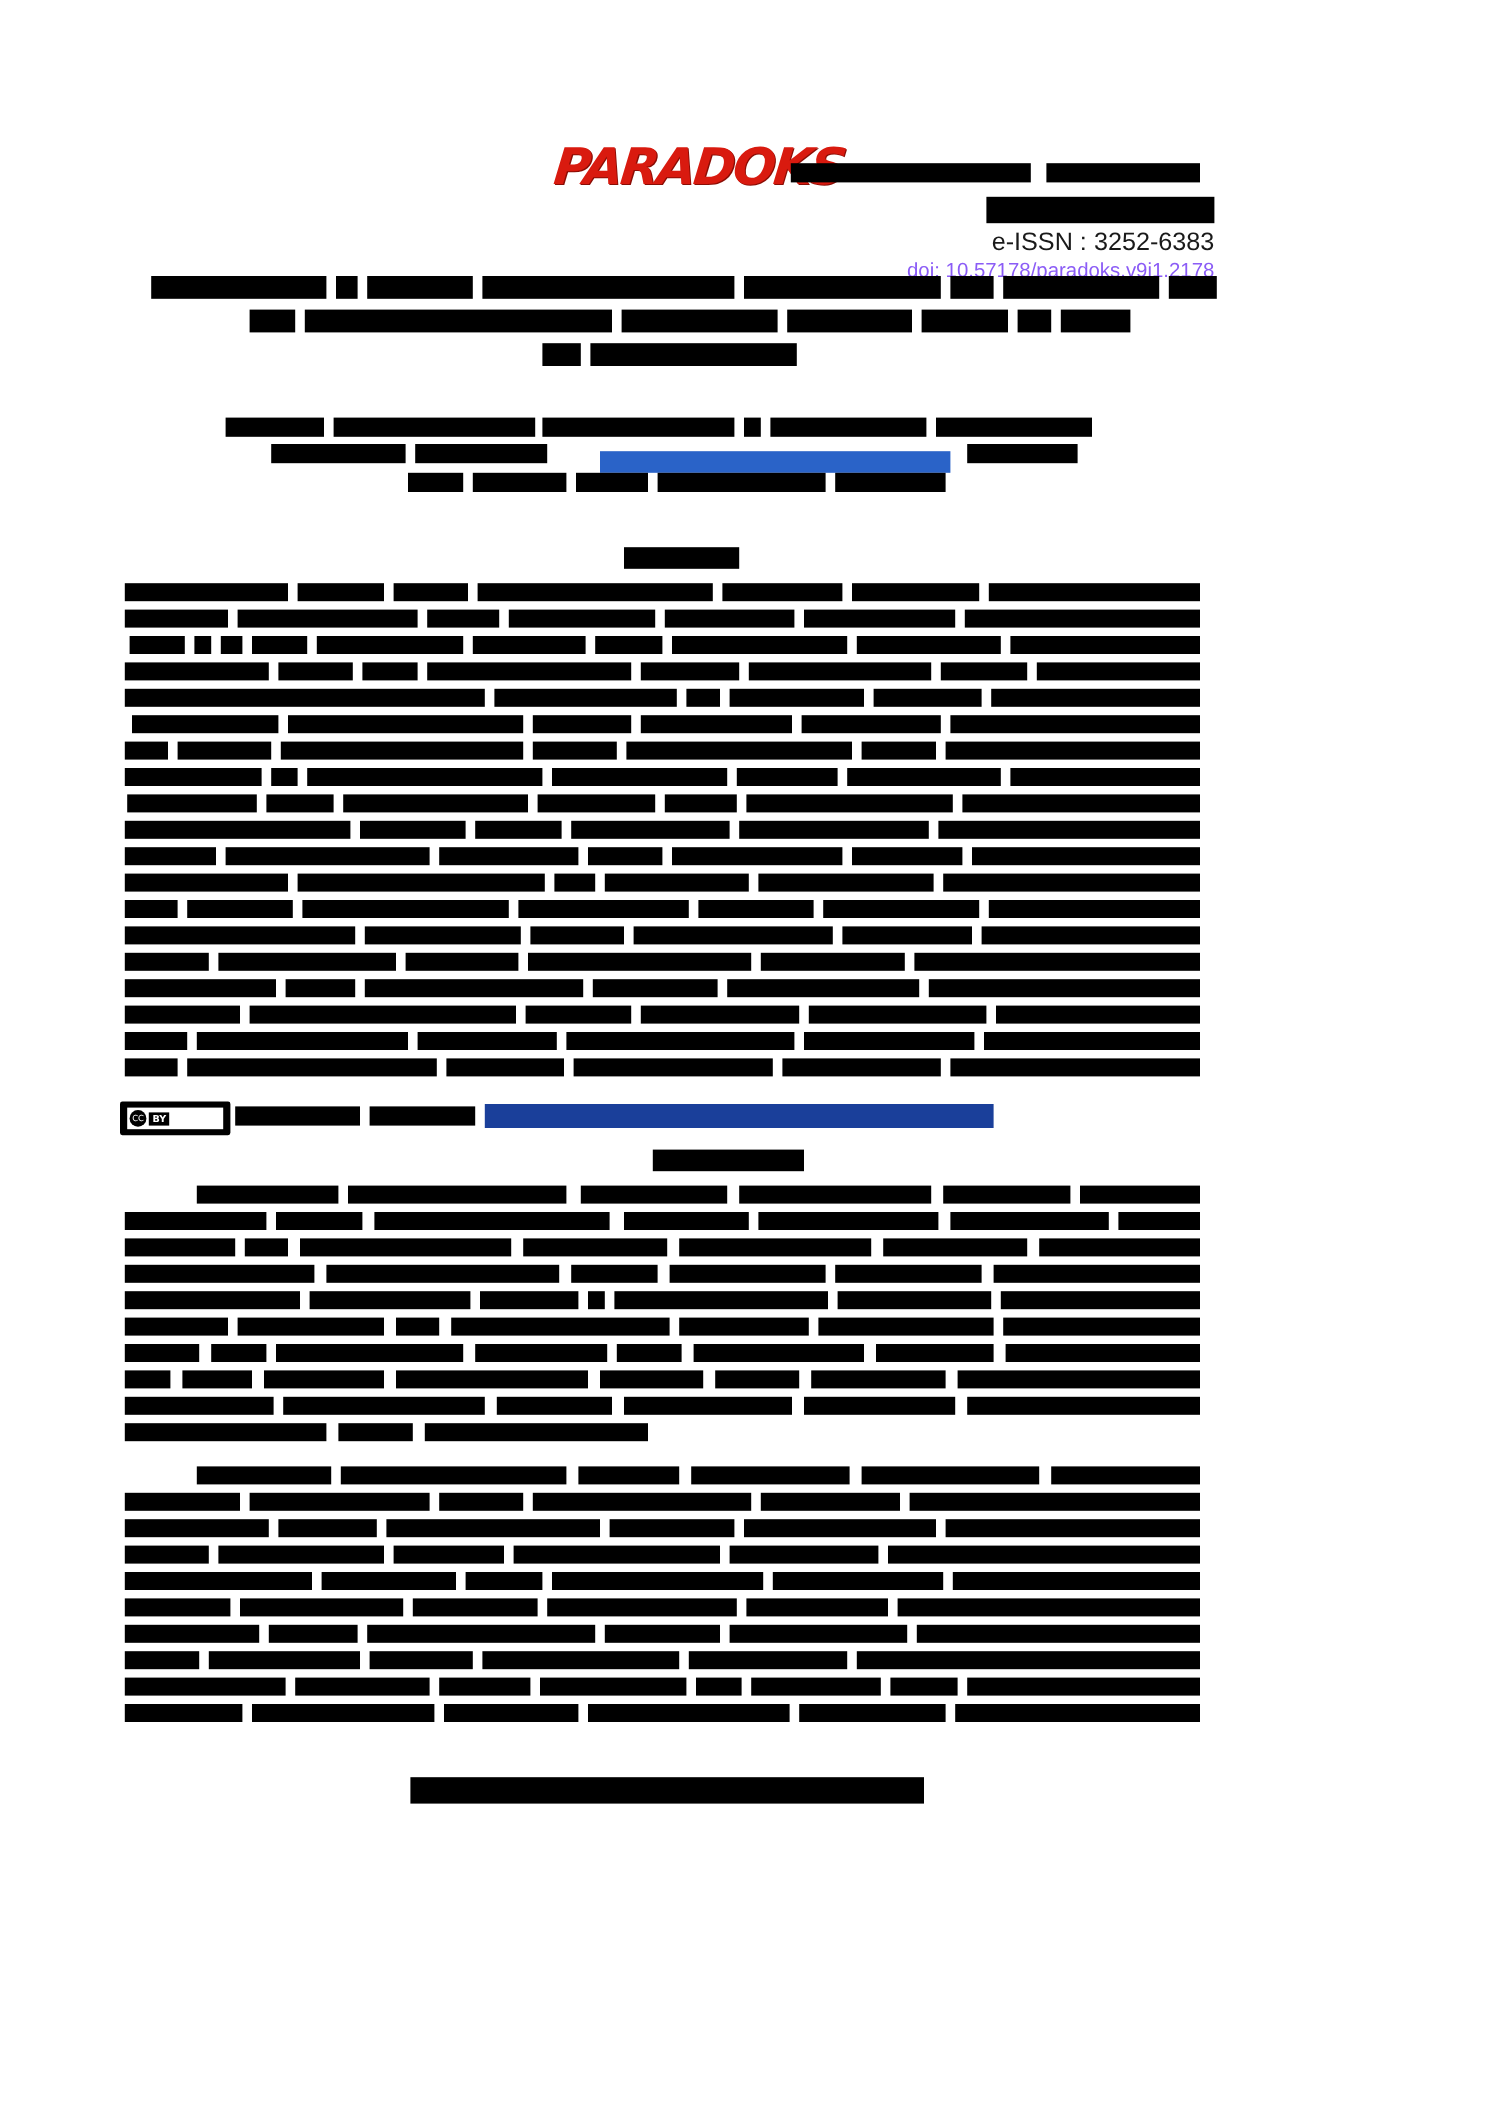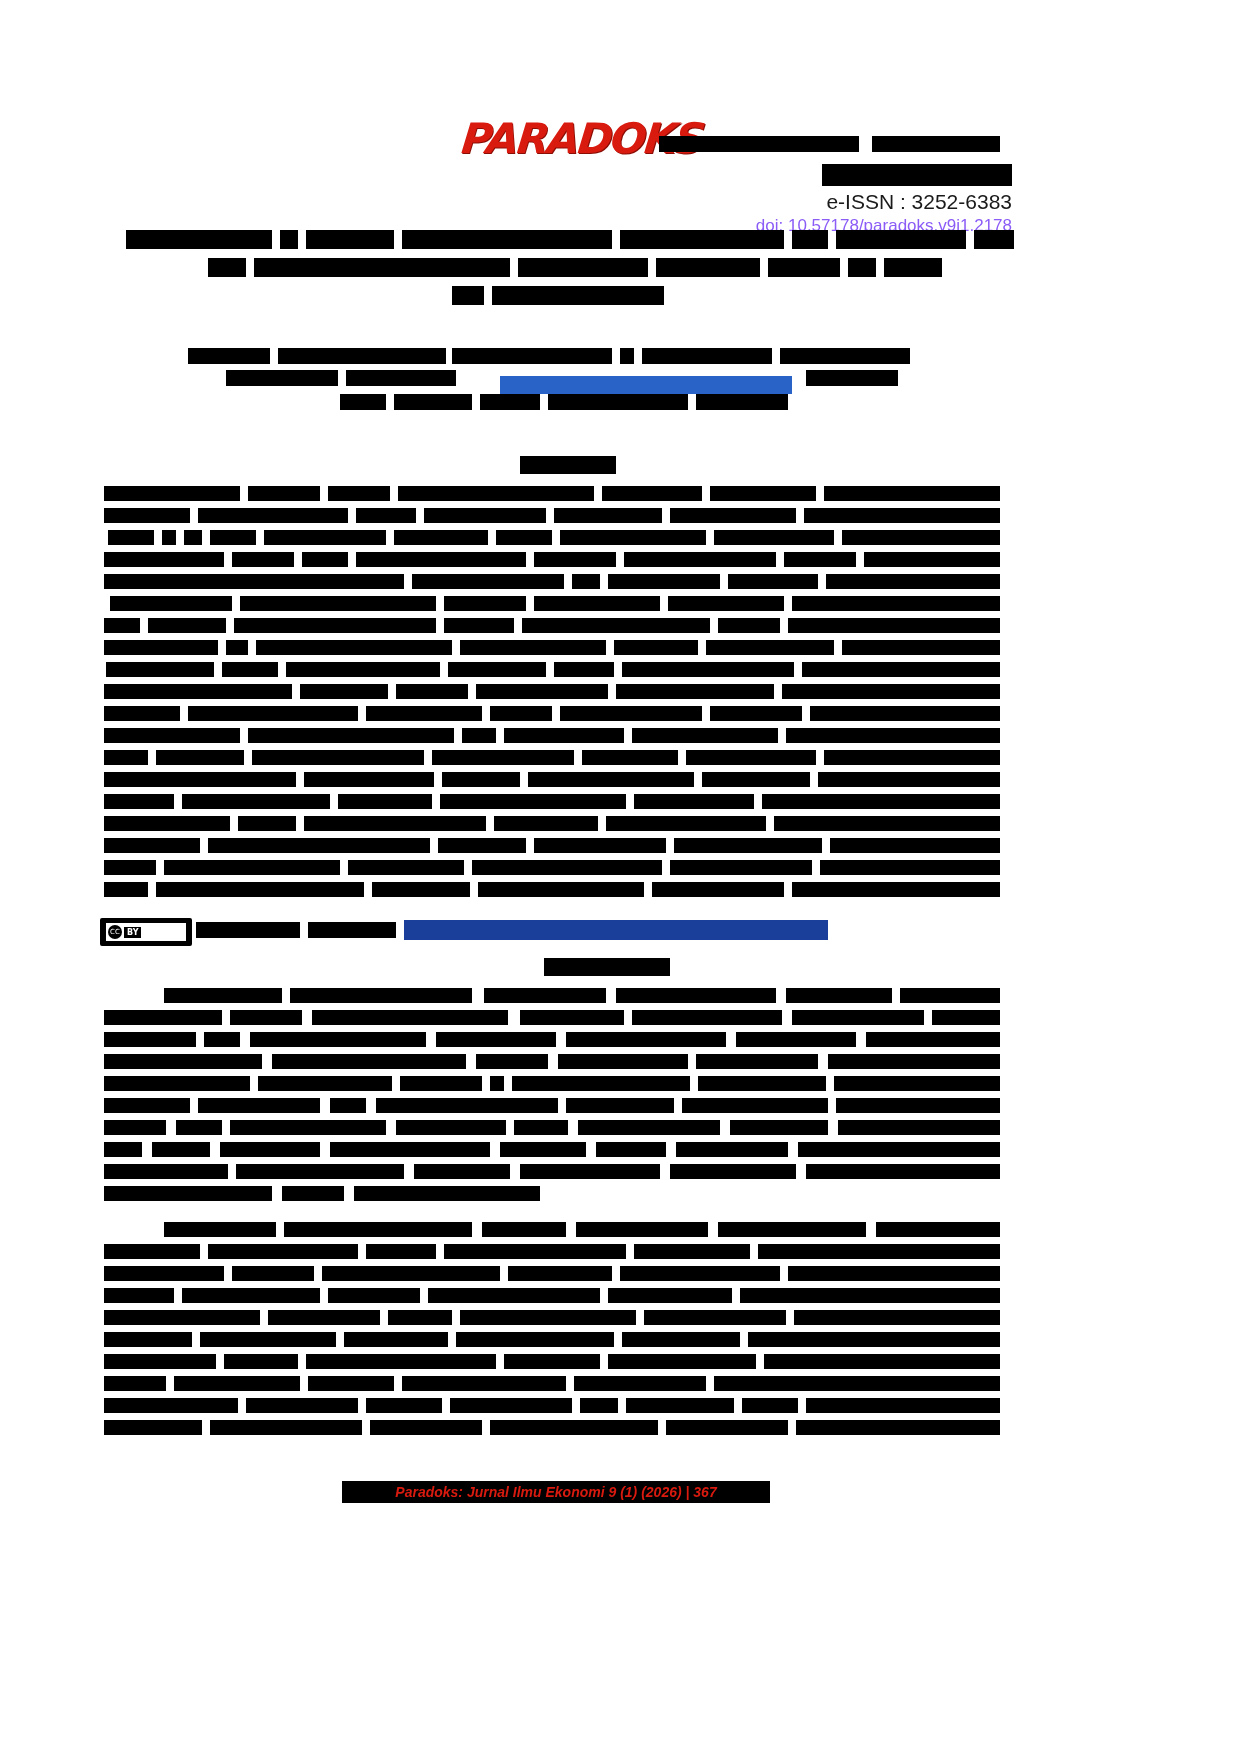--- a/index.html
+++ b/index.html
@@ -446,15 +446,14 @@
 
     <div class="blk" style="left:104px; top:1420px; width:98px;  height:15px;"></div>
     <div class="blk" style="left:210px; top:1420px; width:152px; height:15px;"></div>
     <div class="blk" style="left:370px; top:1420px; width:112px; height:15px;"></div>
     <div class="blk" style="left:490px; top:1420px; width:168px; height:15px;"></div>
     <div class="blk" style="left:666px; top:1420px; width:122px; height:15px;"></div>
     <div class="blk" style="left:796px; top:1420px; width:204px; height:15px;"></div>
   </div>
 
   <div class="footer"></div>
-  <div class="footer-text">Paradoks: Jurnal Ilmu Ekonomi 9 (1) (2026) | 367</div>
 
 </div>
 
 </body></html>

